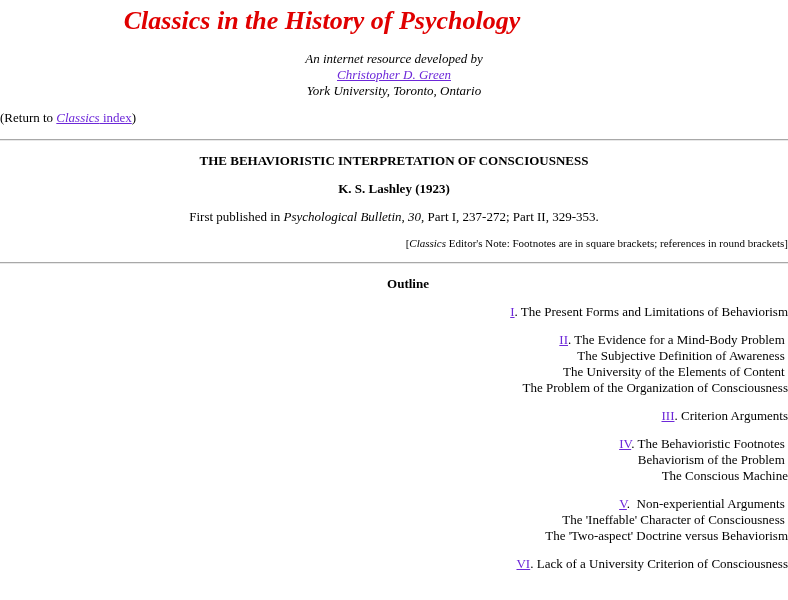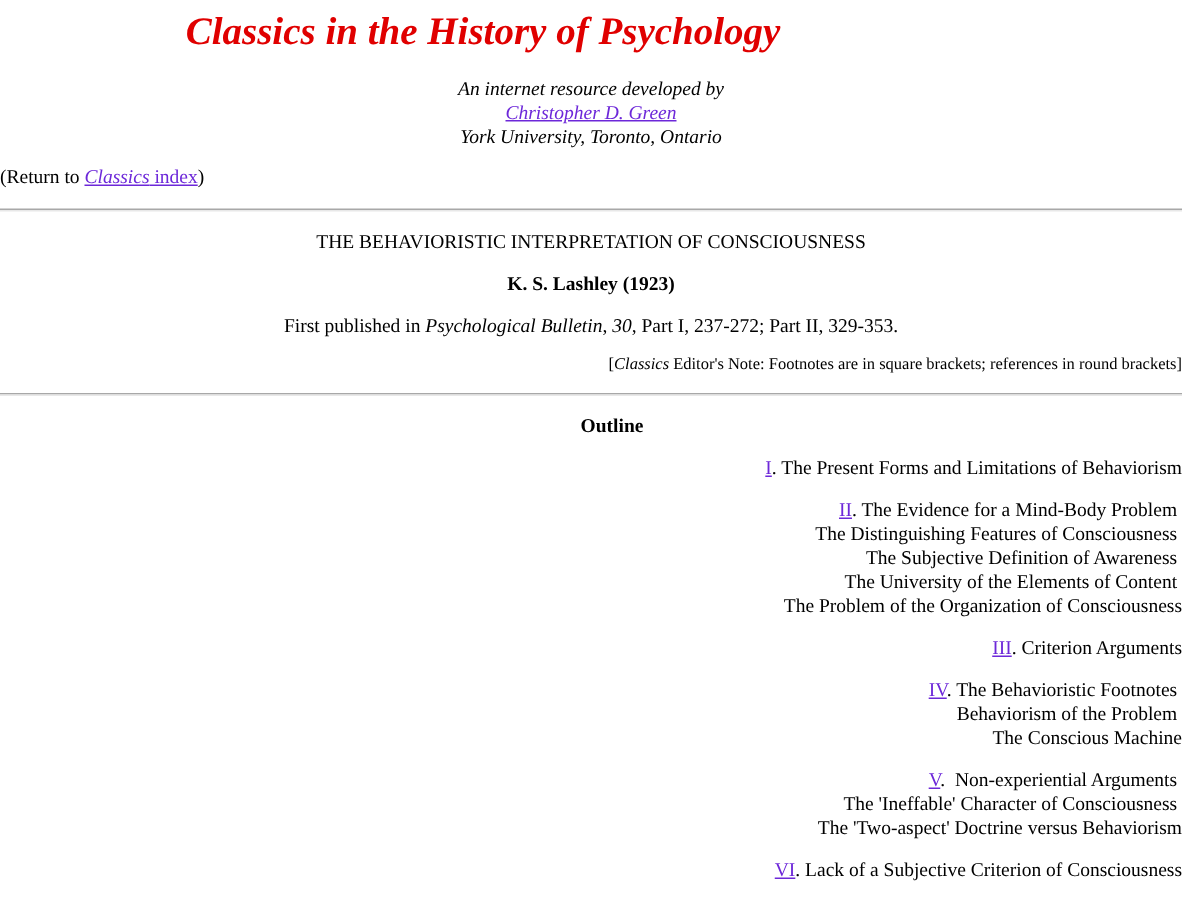--- a/index.html
+++ b/index.html
@@ -19,21 +19,21 @@
     }
     .return {
       position: absolute; top: 110px; left: 0; font-size: 13px; line-height: 16px;
     }
     hr.rule {
       position: absolute; left: 0; width: 788px; margin: 0; border: 0;
       border-top: 1px solid #a8a8a8; border-bottom: 1px solid #e8e8e8; height: 0;
     }
     .article-title {
       position: absolute; top: 153px; left: 0; width: 788px; text-align: center;
-      font-weight: normal; font-size: 13px; line-height: 16px;
+      font-weight: bold; font-size: 13px; line-height: 16px;
     }
     .author {
       position: absolute; top: 181px; left: 0; width: 788px; text-align: center;
       font-weight: bold; font-size: 13px; line-height: 16px;
     }
     .published {
       position: absolute; top: 209px; left: 0; width: 788px; text-align: center;
       font-size: 13px; line-height: 16px;
     }
     .editor-note {
@@ -80,34 +80,33 @@
 <hr class="rule" style="top:262px;">
 
 <div class="outline-heading">Outline</div>
 
 <div class="outline">
   <div class="section">
     <div><a href="#">I</a><span>. The Present Forms and Limitations of Behaviorism</span></div>
   </div>
   <div class="section">
     <div><a href="#">II</a><span>. The Evidence for a Mind-Body Problem </span></div>
-    <div>The Distinguishing Features of Consciousness </div>
     <div>The Subjective Definition of Awareness </div>
     <div>The University of the Elements of Content </div>
     <div>The Problem of the Organization of Consciousness</div>
   </div>
   <div class="section">
     <div><a href="#">III</a><span>. Criterion Arguments</span></div>
   </div>
   <div class="section">
     <div><a href="#">IV</a><span>. The Behavioristic Footnotes </span></div>
     <div>Behaviorism of the Problem </div>
     <div>The Conscious Machine</div>
   </div>
   <div class="section">
     <div><a href="#">V</a><span>.  Non-experiential Arguments </span></div>
     <div>The 'Ineffable' Character of Consciousness </div>
     <div>The 'Two-aspect' Doctrine versus Behaviorism</div>
   </div>
   <div class="section">
-    <div><a href="#">VI</a><span>. Lack of a Subjective Criterion of Consciousness</span></div>
+    <div><a href="#">VI</a><span>. Lack of a University Criterion of Consciousness</span></div>
   </div>
 </div>
 
 </body></html>

